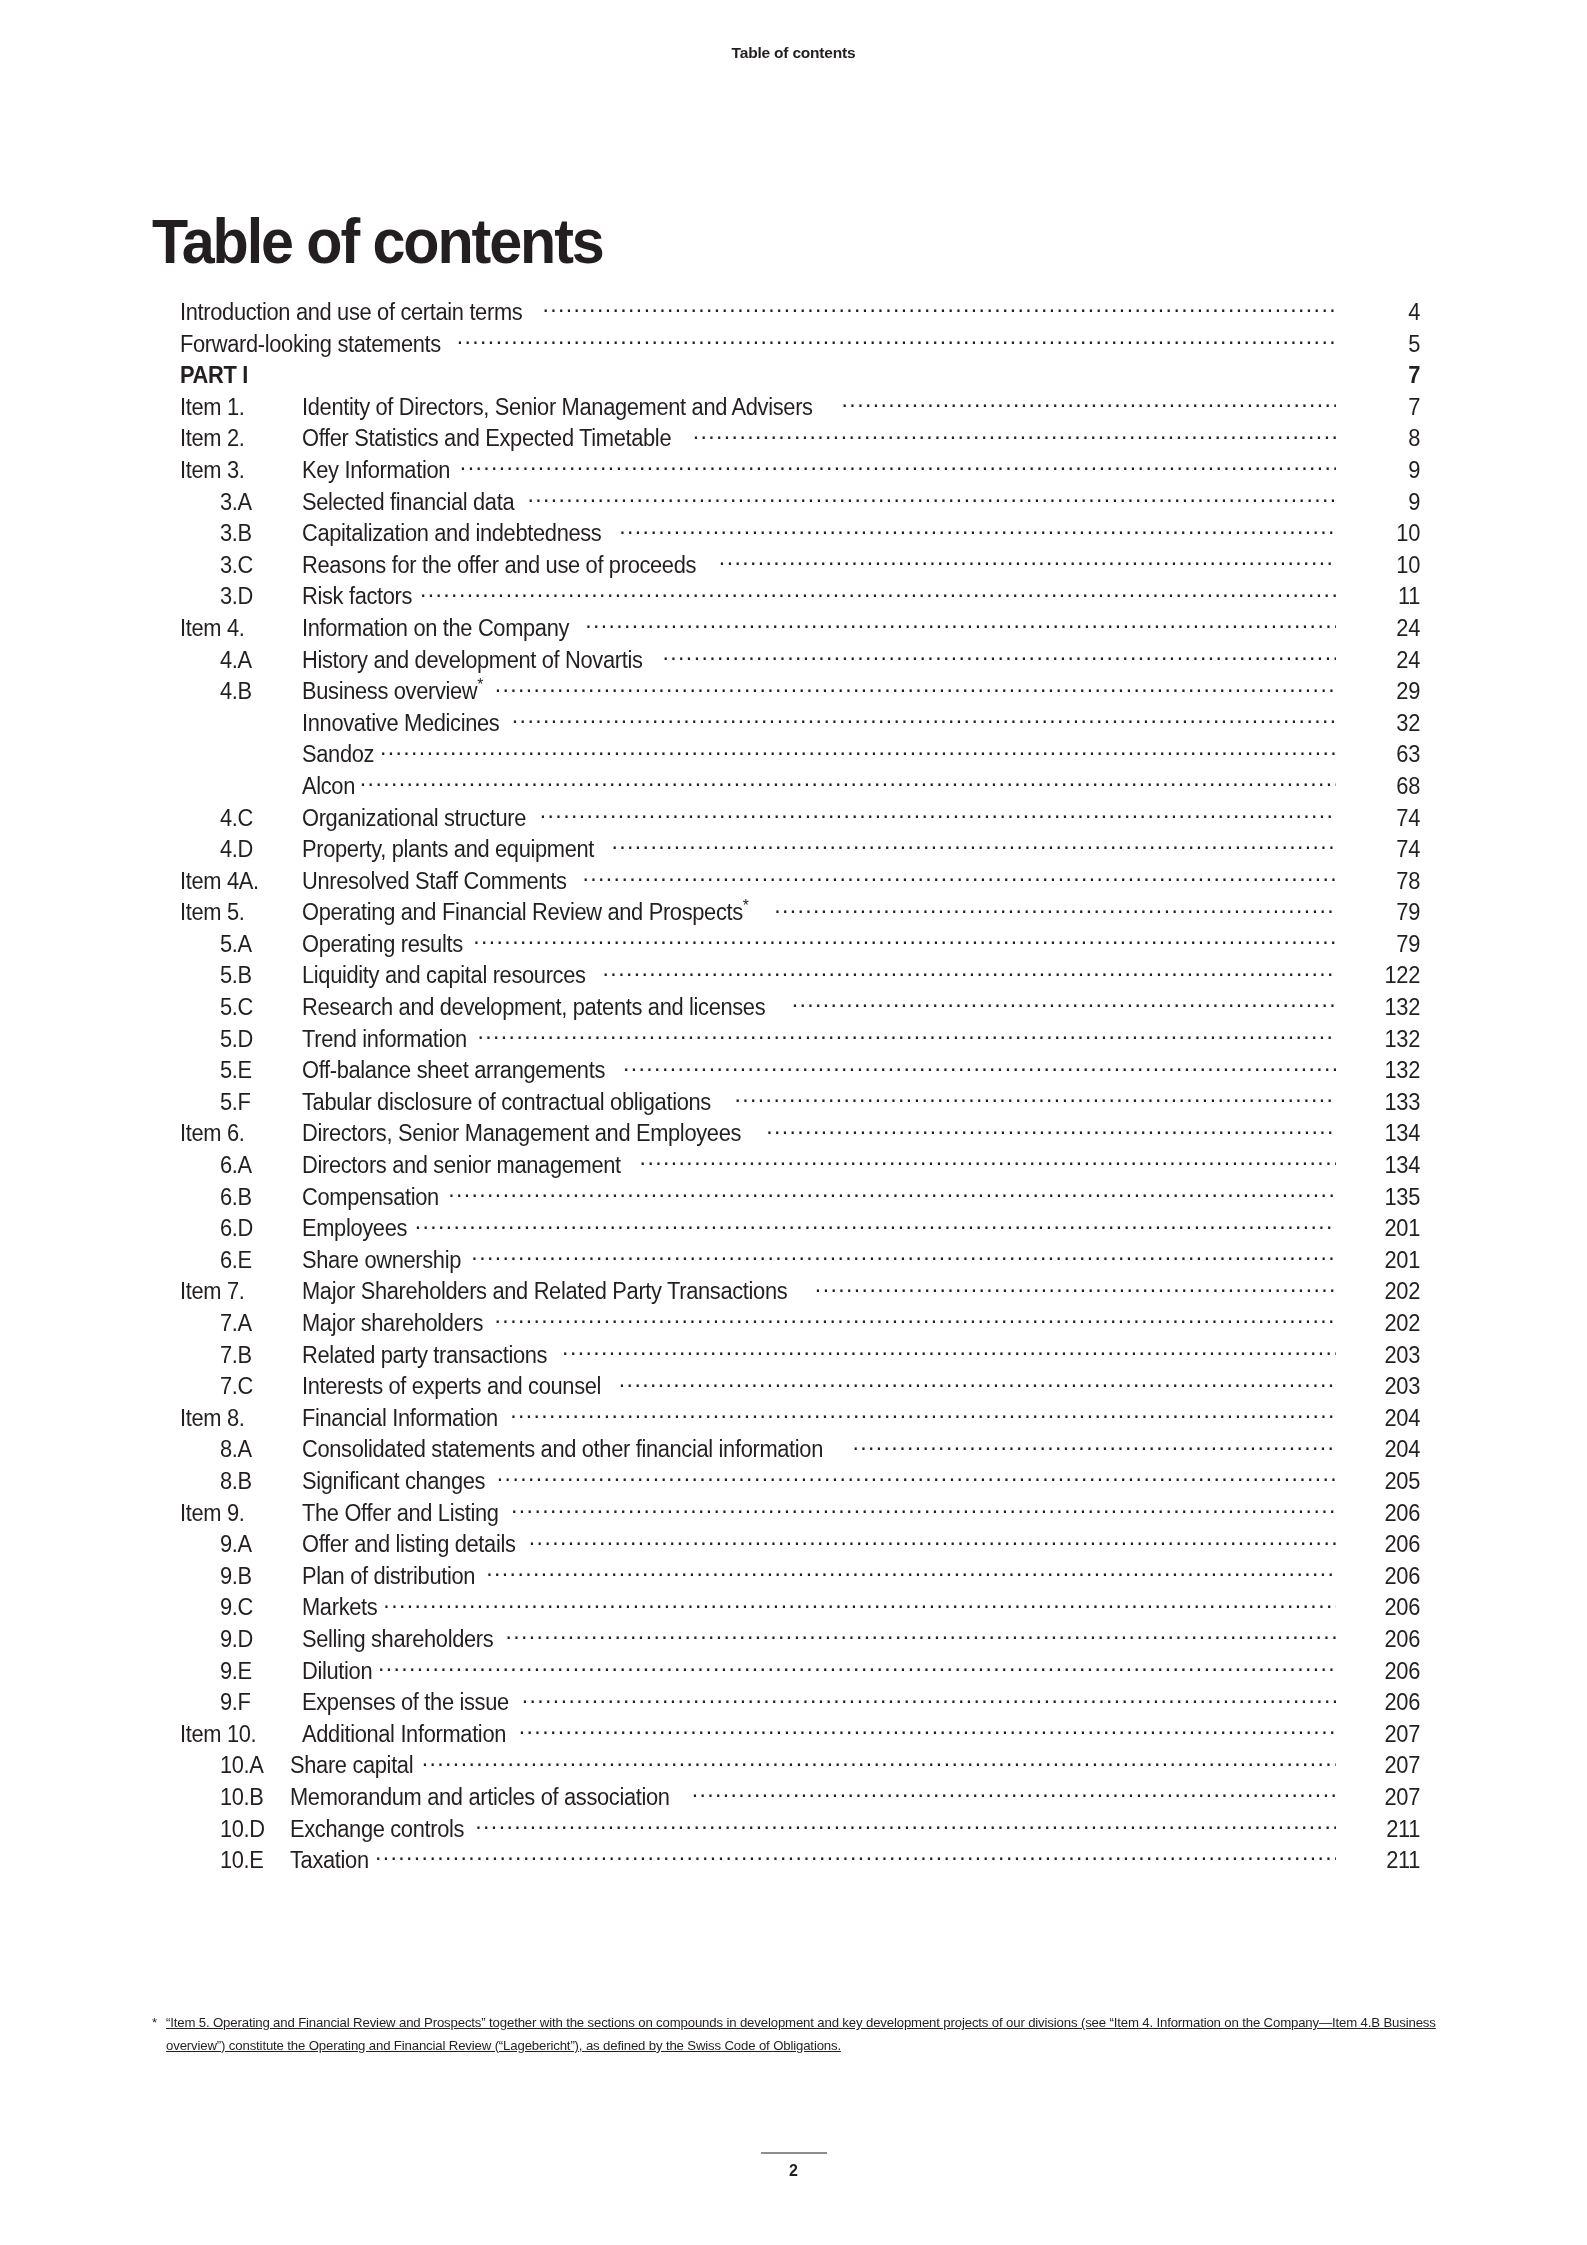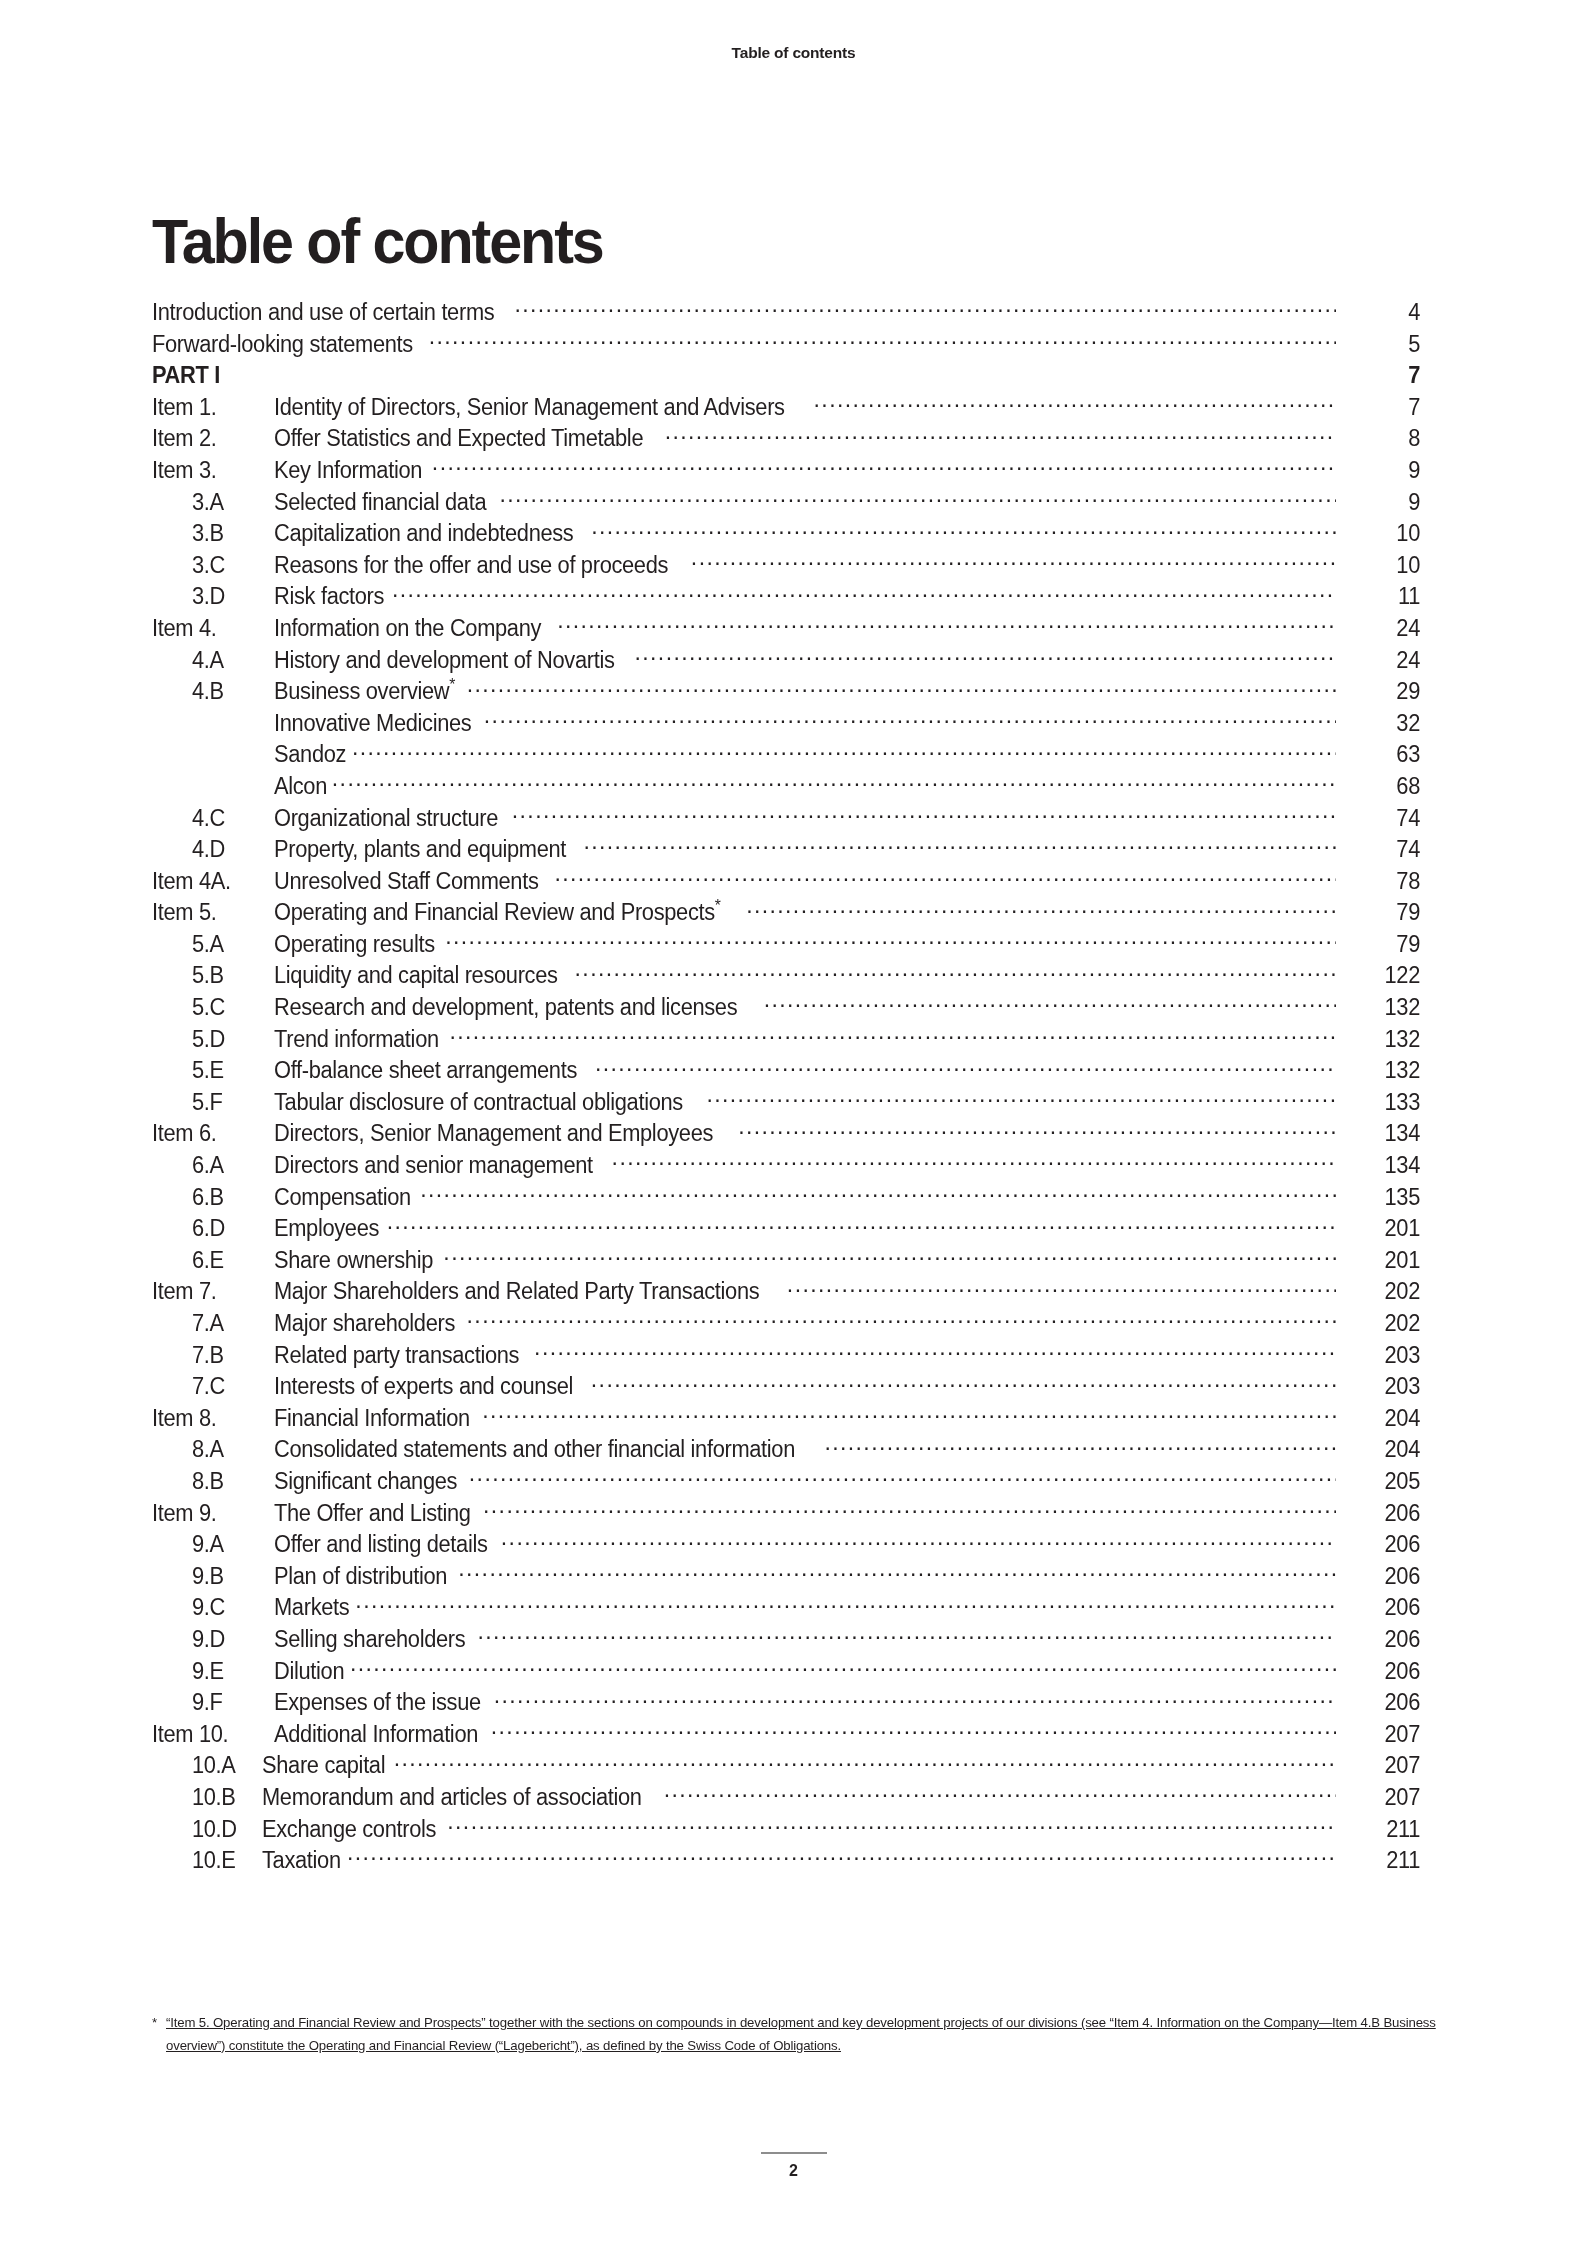--- a/index.html
+++ b/index.html
@@ -58,20 +58,21 @@
   }
 
   .toc-row {
     display: flex;
     align-items: baseline;
     height: 31.6px;
     font-size: 23px;
     letter-spacing: -0.35px;
     color: #231f20;
     white-space: nowrap;
+    margin-left: 28px;
   }
 
   .toc-row .num {
     flex: 0 0 auto;
     width: 122px;
     transform: scaleX(0.95);
     transform-origin: left;
   }
   
   .toc-row.num-narrow .num {

